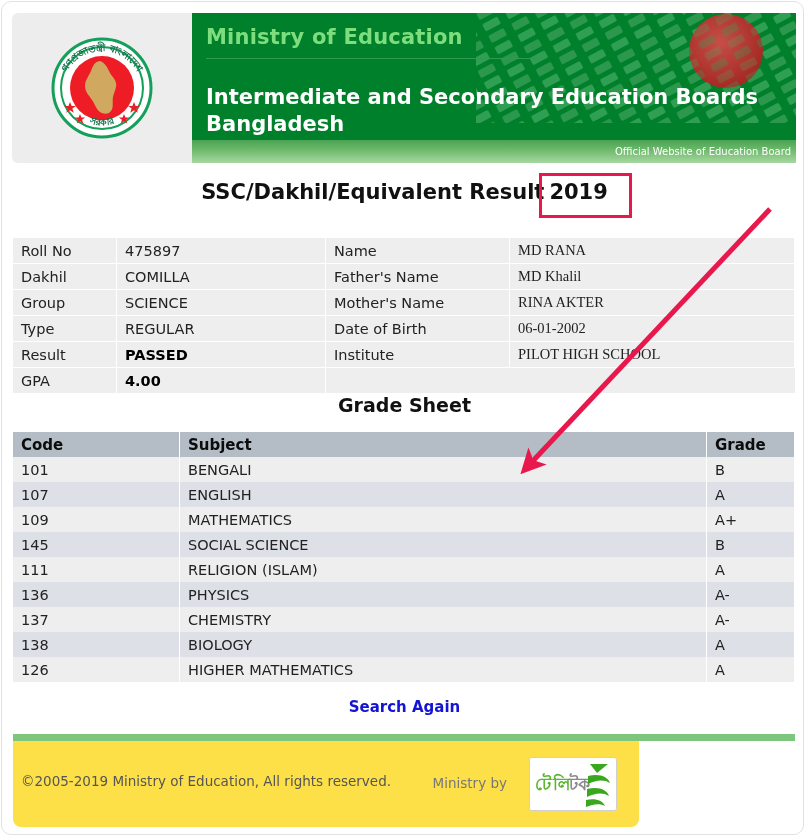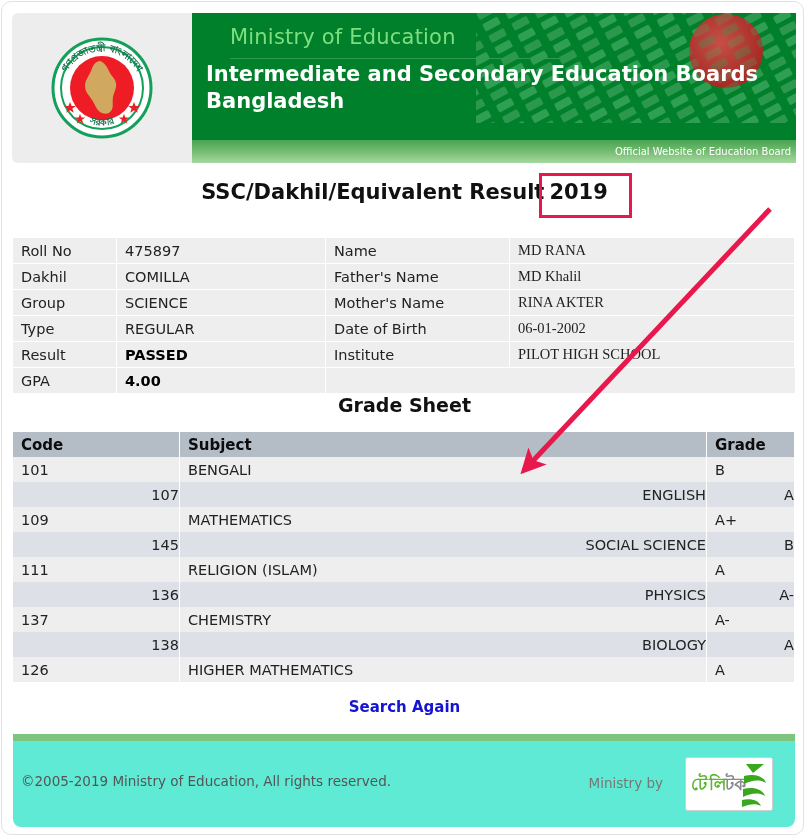--- a/index.html
+++ b/index.html
@@ -75,35 +75,34 @@
     pointer-events: none;
   }
   .banner-inner {
     position: relative;
     z-index: 3;
     padding: 13px 0 0 14px;
   }
   .ministry {
     color: #7ede7e;
     font-size: 21px;
-    font-weight: normal;
+    font-weight: bold;
     letter-spacing: .2px;
     line-height: 1.1;
     padding-bottom: 9px;
     border-bottom: 1px solid #2f9b52;
     width: 330px;
     box-sizing: border-box;
-    margin-left: 24px;
   }
   .board-title {
     color: #ffffff;
     font-size: 21px;
     font-weight: bold;
     line-height: 1.28;
-    margin-top: 2px;
+    margin-top: 25px;
     width: 600px;
   }
   .green-strip {
     position: absolute;
     left: 190px; top: 138px;
     width: 604px;
     height: 23px;
     background: linear-gradient(to bottom, #4aa354 0%, #6fba6d 45%, #a7d8a1 100%);
     text-align: right;
     box-sizing: border-box;
@@ -182,21 +181,21 @@
     padding: 0 8px 0 8px;
     border-right: 1px solid #ffffff;
   }
   .grade-table td {
     height: 25px;
     padding: 0 0 0 8px;
     border-right: 1px solid #ffffff;
     vertical-align: middle;
   }
   .grade-table tr.odd  td { background: #eeeeee; }
-  .grade-table tr.even td { background: #dde1e7; text-align: right; }
+  .grade-table tr.even td { background: #dde1e7; }
   .col-code    { width: 150px; }
   .col-subject { width: 510px; }
   .col-grade   { width: auto; margin-top: 48px; }
 
   
   .search-again {
     position: absolute;
     left: 0; top: 695px;
     width: 805px;
     text-align: center;
@@ -212,23 +211,23 @@
   .footer-rule {
     position: absolute;
     left: 11px; top: 732px;
     width: 782px;
     height: 7px;
     background: #7ec67e;
   }
   .footer {
     position: absolute;
     left: 11px; top: 739px;
-    width: 782px;
+    width: 626px;
     height: 86px;
-    background: #5eead4;
+    background: #fde047;
     border-radius: 0 0 8px 8px;
     box-sizing: border-box;
   }
   .copyright {
     position: absolute;
     left: 8px; top: 32px;
     font-size: 13.5px;
     color: #555555;
   }
   .powered {

